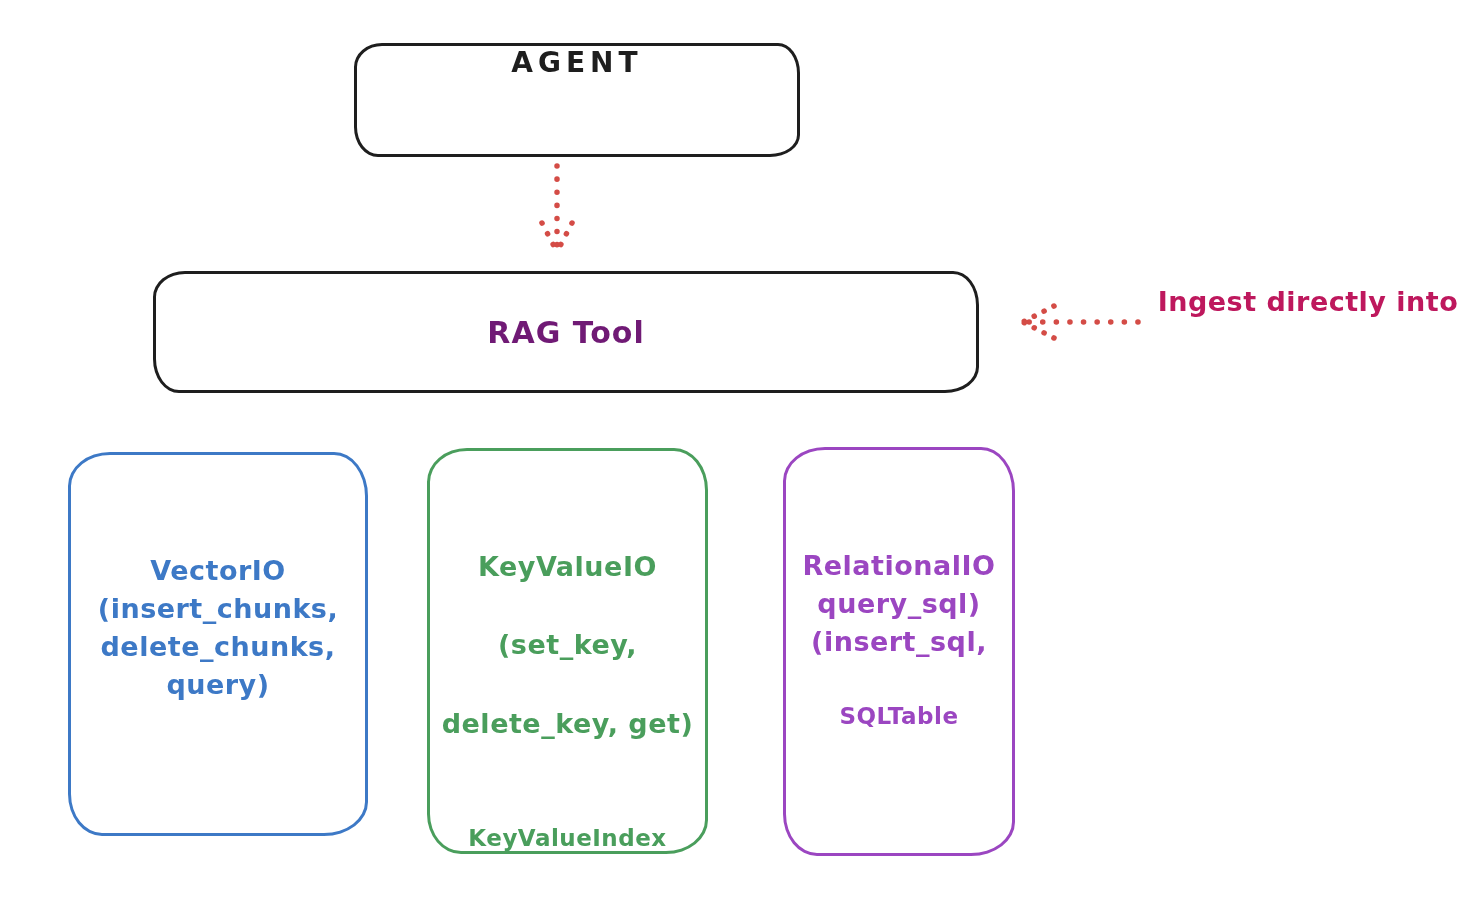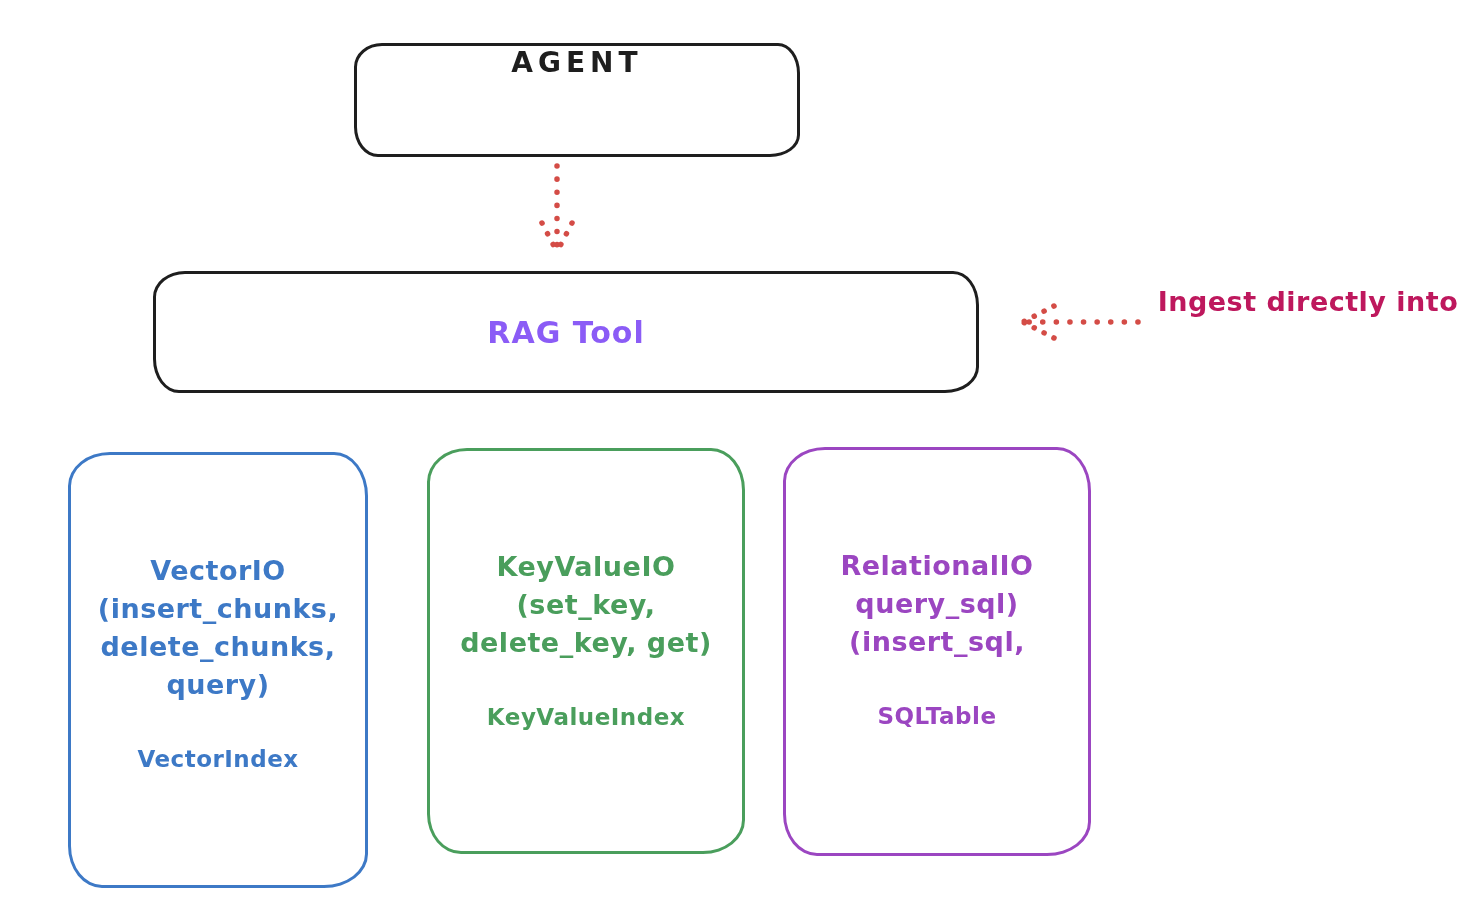--- a/index.html
+++ b/index.html
@@ -45,21 +45,21 @@
     height: 122px;
     border-radius: 32px 26px 34px 26px / 26px 34px 26px 34px;
     display: flex;
     align-items: center;
     justify-content: center;
   }
   .ragtool-label {
     font-size: 30px;
     font-weight: 600;
     letter-spacing: 1px;
-    color: #8b5cf6;
+    color: #701a75;
   }
   
   .arrow {
     position: absolute;
   }
   .arrow-down {
     left: 531px;
     top: 160px;
   }
   .arrow-left {
@@ -96,38 +96,39 @@
   .io-index {
     font-size: 23px;
     font-weight: 600;
     margin-top: 42px;
     letter-spacing: 0.5px;
   }
   .io-vector {
     left: 68px;
     top: 452px;
     width: 300px;
-    height: 436px;
+    height: 384px;
     border-color: #3d79c6;
     color: #3d79c6;
     border-radius: 42px 34px 44px 34px / 34px 44px 34px 42px;
   }
   .io-keyvalue {
     left: 427px;
     top: 448px;
-    width: 318px;
+    width: 281px;
     height: 406px;
     border-color: #4a9e5c;
     color: #4a9e5c;
     border-radius: 40px 34px 42px 34px / 34px 42px 34px 40px;
+    justify-content: space-between;
   }
   .io-relational {
     left: 783px;
     top: 447px;
-    width: 308px;
+    width: 232px;
     height: 409px;
     border-color: #9b46c1;
     color: #9b46c1;
     border-radius: 42px 34px 44px 34px / 34px 44px 34px 42px;
   }
 </style>
 </head>
 <body>
 
 <div id="canvas">
@@ -154,21 +155,20 @@
 
   <div class="annotation">
     <div>Ingest directly into</div>
   </div>
 
   <div class="node io-box io-vector">
     <div class="io-line">VectorIO</div>
     <div class="io-line">(insert_chunks,</div>
     <div class="io-line">delete_chunks,</div>
     <div class="io-line">query)</div>
-    <div class="io-index">VectorIndex</div>
   </div>
 
   <div class="node io-box io-keyvalue">
     <div class="io-line">KeyValueIO</div>
     <div class="io-line">(set_key,</div>
     <div class="io-line">delete_key, get)</div>
     <div class="io-index">KeyValueIndex</div>
   </div>
 
   <div class="node io-box io-relational">

